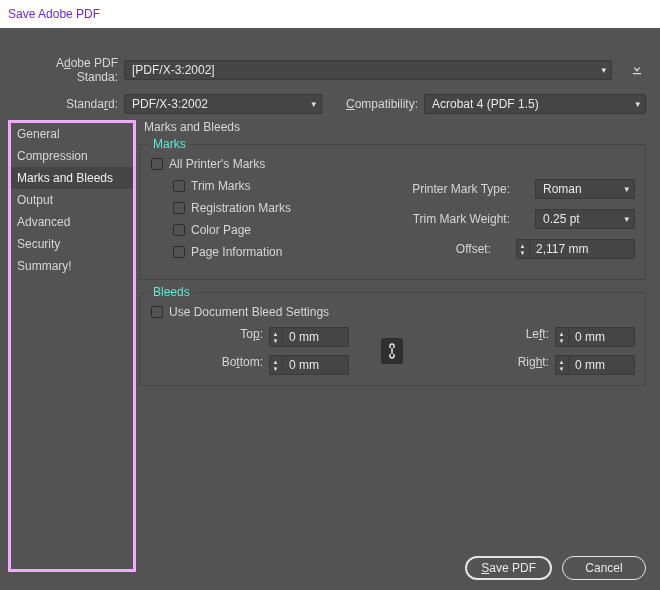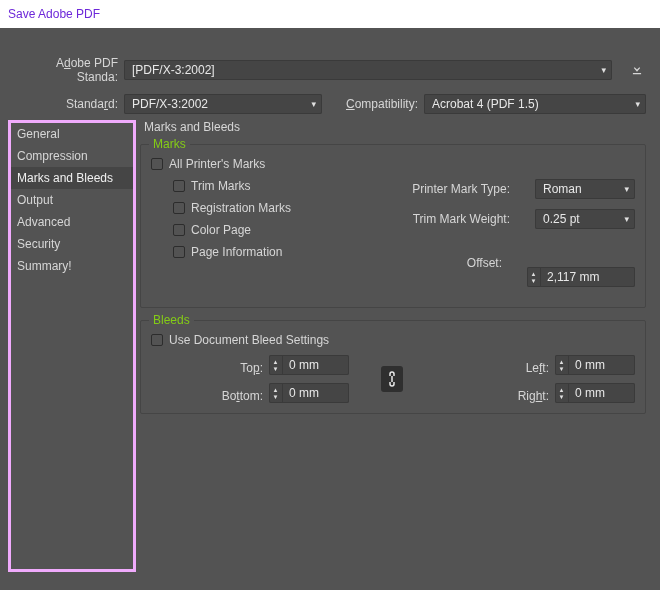--- a/index.html
+++ b/index.html
@@ -75,21 +75,21 @@
     padding: 12px 10px 10px 10px;
     margin-bottom: 12px;
     background: #535353;
   }
   .group-legend {
     position: absolute;
     top: -8px; left: 8px;
     background: #535353;
     padding: 0 4px;
     font-size: 12px;
-    color: #84cc16;
+    color: #5eead4;
   }
   .checkbox {
     display: flex; align-items: center;
     gap: 6px;
     margin-bottom: 8px;
   }
   .chk {
     width: 12px; height: 12px;
     border: 1px solid #2c2c2c;
     background: #535353;
@@ -119,21 +119,21 @@
     display: flex; flex-direction: column;
     align-items: center; justify-content: center;
     font-size: 6px; line-height: 6px; color: #e0e0e0;
     gap: 1px;
     border-right: 1px solid #3a3a3a;
     height: 100%;
   }
   .spin-val { padding: 0 6px; }
   .bleed-grid { display: flex; gap: 8px; align-items: center; padding-left: 8px; }
   .bleed-col { display: flex; flex-direction: column; gap: 8px; }
-  .bleed-row { display: flex; align-items: flex-end; justify-content: flex-end; gap: 6px; }
+  .bleed-row { display: flex; align-items: flex-start; justify-content: flex-end; gap: 6px; }
   .link-icon {
     width: 22px; height: 26px;
     background: #2f2f2f;
     border-radius: 3px;
     display: flex; align-items: center; justify-content: center;
     color: #e8e8e8;
     font-size: 12px;
   }
   .footer {
     position: absolute;
@@ -243,21 +243,21 @@
           </div>
           <div class="field-row">
             <span>Trim Mark Weight:</span>
             <div class="select" style="width:100px;">
               <span>0.25 pt</span>
               <span class="arrow">▾</span>
             </div>
           </div>
           <div class="field-row">
             <span>Offset:</span>
-            <div class="spinner" style="width:108px;margin-top:28px;">
+            <div class="spinner" style="width:119px;">
               <div class="spin-arrows">
                   <span>▲</span>
                   <span>▼</span>
                 </div>
               <span class="spin-val">2,117 mm</span>
             </div>
           </div>
         </div>
       </div>
     </div>
@@ -319,14 +319,22 @@
                   <span>▼</span>
                 </div>
               <span class="spin-val">0 mm</span>
             </div>
           </div>
         </div>
       </div>
     </div>
   </div>
 
+  <div class="footer">
+    <div class="btn primary">
+      <span><span></span><span class="under">S</span><span>ave PDF</span></span>
+    </div>
+    <div class="btn">
+      <span>Cancel</span>
+    </div>
+  </div>
 
 </div>
 
 </body></html>

